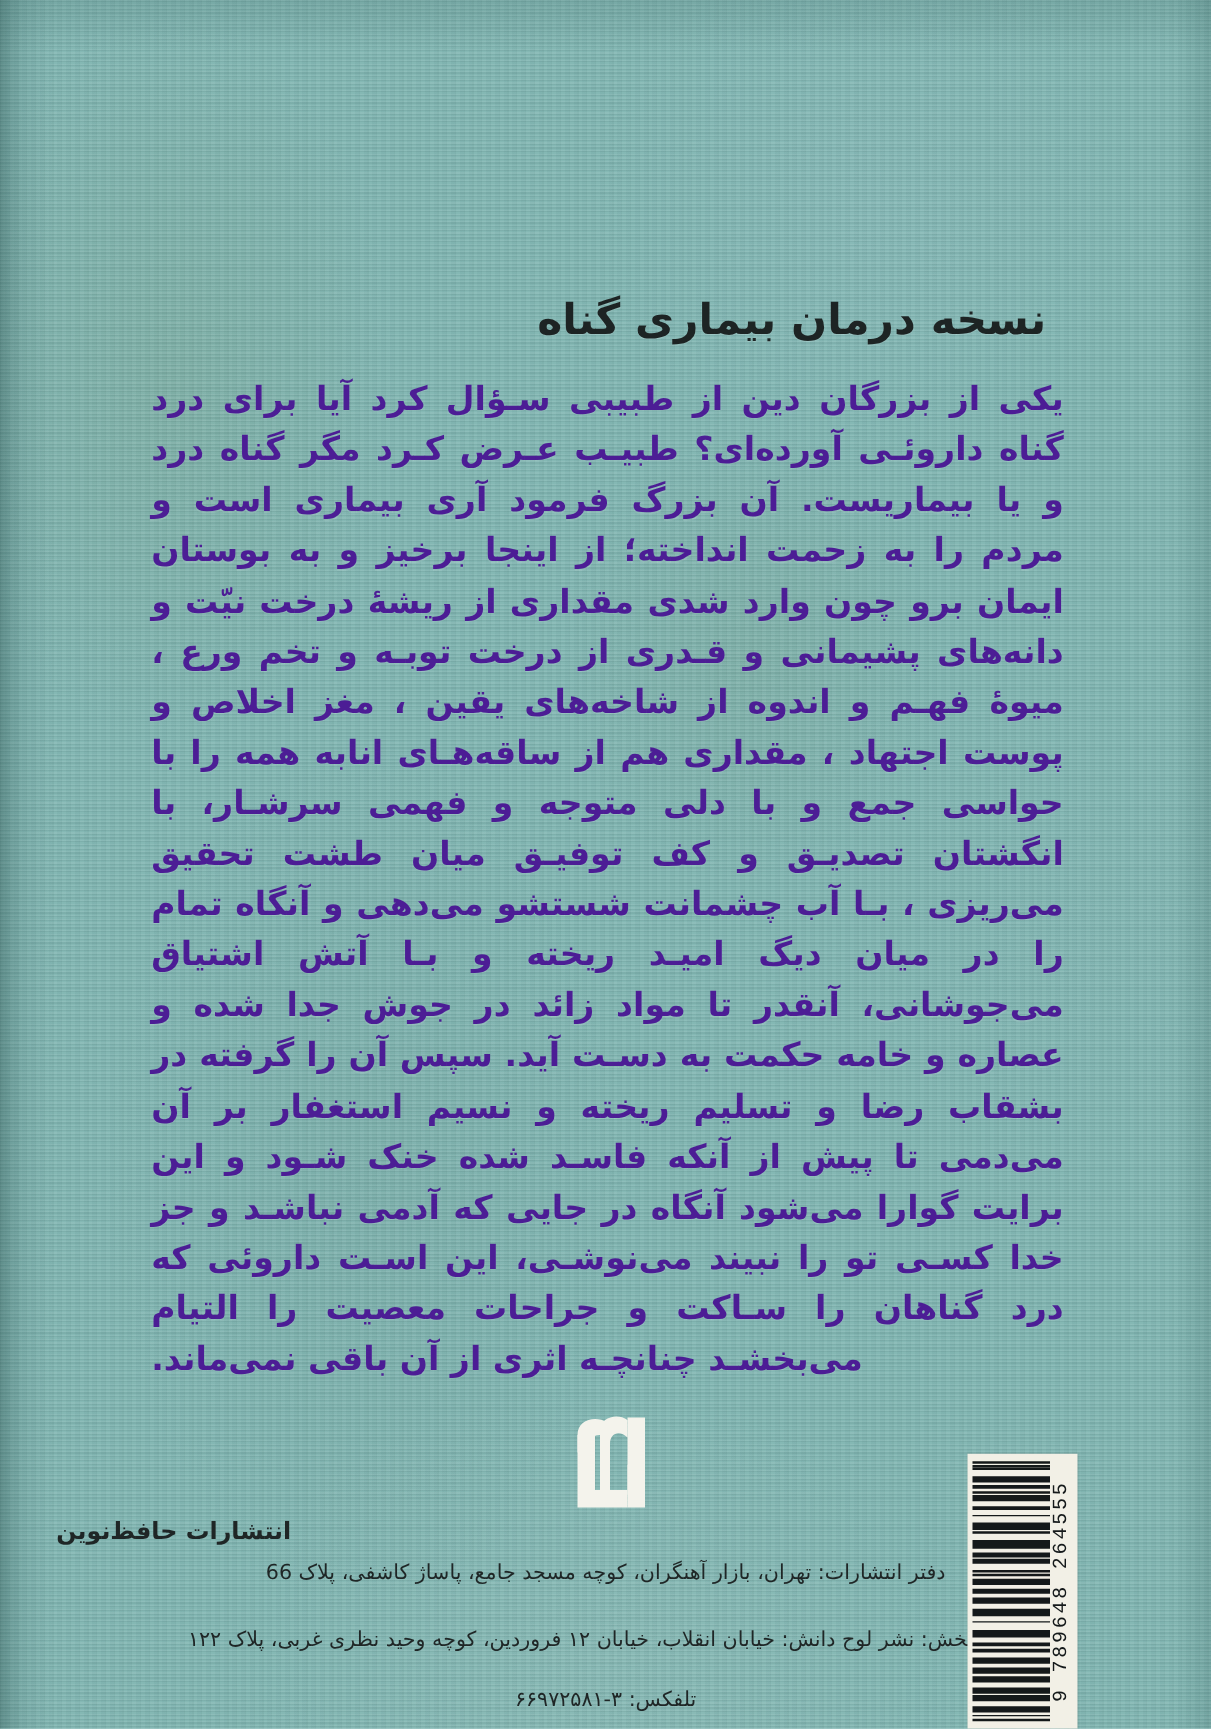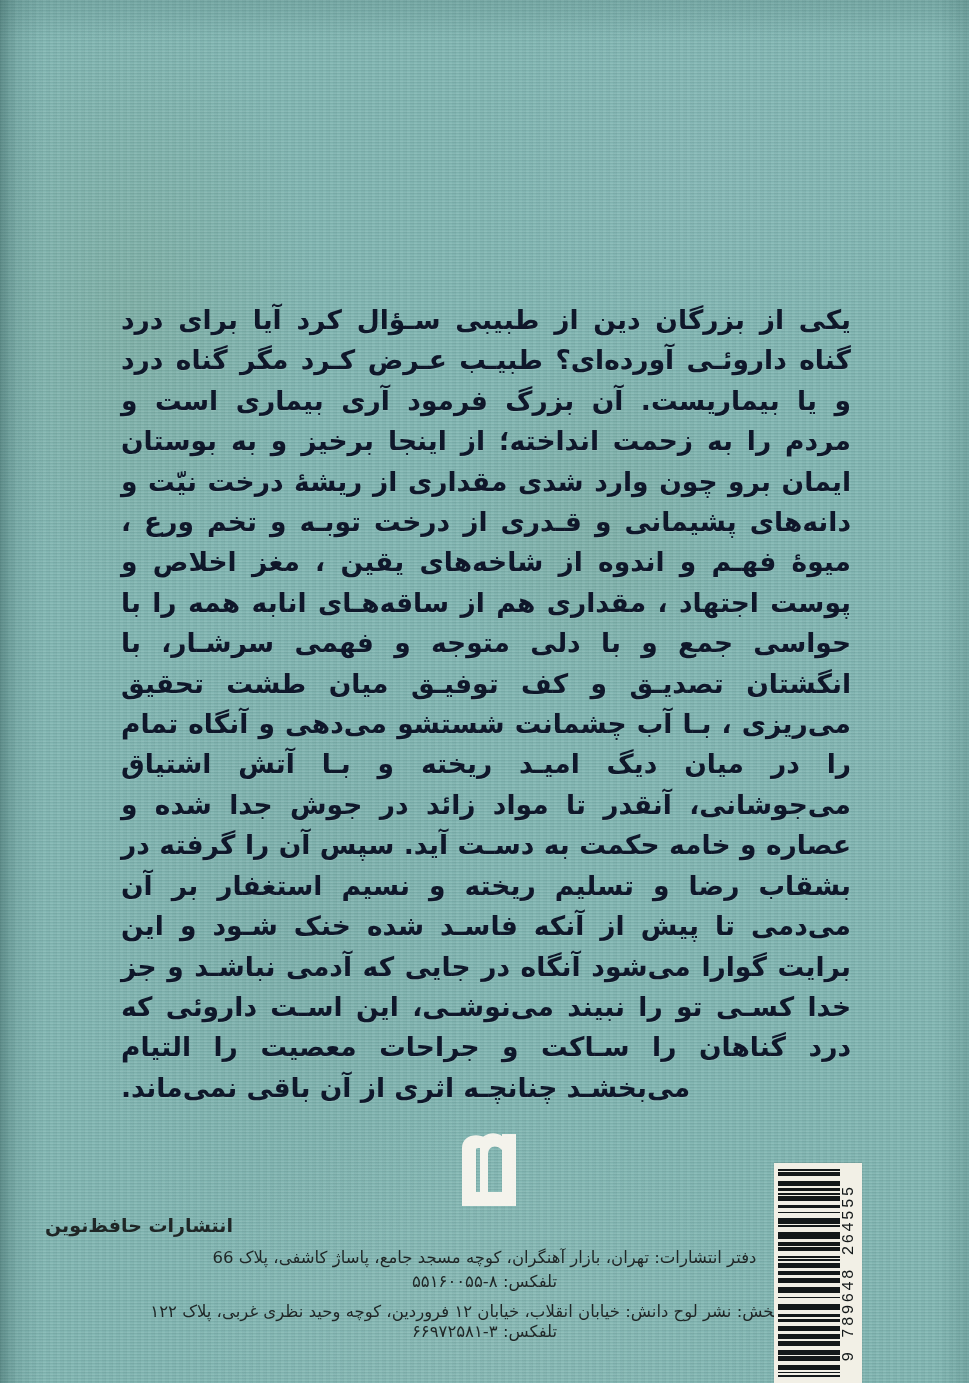--- a/index.html
+++ b/index.html
@@ -110,21 +110,21 @@
 
   .body-text {
     position: absolute;
     right: 118px;
     top: 300px;
     width: 730px;
     text-align: justify;
     text-align-last: justify;
     font-size: 26.5px;
     font-weight: bold;
-    color: #0f172a;
+    color: #4c1d95;
     line-height: 40.4px;
     text-shadow: 0 1px 0 rgba(255,255,255,0.10);
   }
   .body-text p {
     margin: 0;
   }
   .body-text p.last {
     text-align-last: left;
   }
 
@@ -180,21 +180,21 @@
     right: 0;
     text-align: center;
     font-size: 16.5px;
     font-weight: normal;
     color: #1f2626;
     line-height: 1.45;
   }
   .addr-1 { top: 1246px; }
   .addr-2 { top: 1270px; }
   .addr-3 { top: 1300px; }
-  .addr-4 { top: 1320px; }
+  .addr-4 { top: 1348px; }
 
   
   .barcode-box {
     position: absolute;
     left: 774px;
     top: 1163px;
     width: 88px;
     height: 220px;
     background: #f2f0e6;
     box-shadow: 0 0 2px rgba(0,0,0,0.18);
@@ -243,20 +243,21 @@
 
 <div id="cover">
 
   <div class="tex-mottle"></div>
   <div class="tex-v"></div>
   <div class="tex-h"></div>
   <div class="tex-spine"></div>
 
   <div class="content">
 
+    <div class="title">نسخه درمان بیماری گناه</div>
 
     <div class="body-text">
       <p class="last">یکی از بزرگان دین از طبیبی سـؤال کرد آیا برای درد گناه داروئـی آورده‌ای؟ طبیـب عـرض کـرد مگر گناه درد و یا بیماریست. آن بزرگ فرمود آری بیماری است و مردم را به زحمت انداخته؛ از اینجا برخیز و به بوستان ایمان برو چون وارد شدی مقداری از ریشهٔ درخت نیّت و دانه‌های پشیمانی و قـدری از درخت توبـه و تخم ورع ، میوهٔ فهـم و اندوه از شاخه‌های یقین ، مغز اخلاص و پوست اجتهاد ، مقداری هم از ساقه‌هـای انابه همه را با حواسی جمع و با دلی متوجه و فهمی سرشـار، با انگشتان تصدیـق و کف توفیـق میان طشت تحقیق می‌ریزی ، بـا آب چشمانت شستشو می‌دهی و آنگاه تمام را در میان دیگ امیـد ریخته و بـا آتش اشتیاق می‌جوشانی، آنقدر تا مواد زائد در جوش جدا شده و عصاره و خامه حکمت به دسـت آید. سپس آن را گرفته در بشقاب رضا و تسلیم ریخته و نسیم استغفار بر آن می‌دمی تا پیش از آنکه فاسـد شده خنک شـود و این برایت گوارا می‌شود آنگاه در جایی که آدمی نباشـد و جز خدا کسـی تو را نبیند می‌نوشـی، این اسـت داروئی که درد گناهان را سـاکت و جراحات معصیت را التیام می‌بخشـد چنانچـه اثری از آن باقی نمی‌ماند.</p>
     </div>
 
 
     <div class="logo-wrap">
       <div class="logo">
         <svg viewBox="0 0 78 84" xmlns="http://www.w3.org/2000/svg" aria-hidden="true">
 
@@ -271,21 +272,20 @@
           <path d="M34 16 C34 6, 48 2, 56 8 L56 22 C50 16, 42 18, 42 27 L42 72 L34 72 Z" fill="#f4f3ec"></path>
 
           <path d="M30 64 L56 64 L56 78 L30 78 Z" fill="#f4f3ec"></path>
         </svg>
       </div>
     </div>
 
     <div class="publisher-name">انتشارات حافظ‌نوین</div>
 
     <div class="addr addr-1">دفتر انتشارات: تهران، بازار آهنگران، کوچه مسجد جامع، پاساژ کاشفی، پلاک 66</div>
-    <div class="addr addr-2">تلفکس: ۸-۵۵۱۶۰۰۵۵</div>
     <div class="addr addr-3">مرکز پخش: نشر لوح دانش: خیابان انقلاب، خیابان ۱۲ فروردین، کوچه وحید نظری غربی، پلاک ۱۲۲</div>
     <div class="addr addr-4">تلفکس: ۳-۶۶۹۷۲۵۸۱</div>
 
     <div class="barcode-box">
       <div class="barcode-inner" id="barcode-bars">
           <div class="bar" style="flex: 1 0 0px;"></div>
           <div class="bar sp" style="flex: 1 0 0px;"></div>
           <div class="bar" style="flex: 1 0 0px;"></div>
           <div class="bar" style="flex: 1 0 0px;"></div>
           <div class="bar sp" style="flex: 3 0 0px;"></div>

